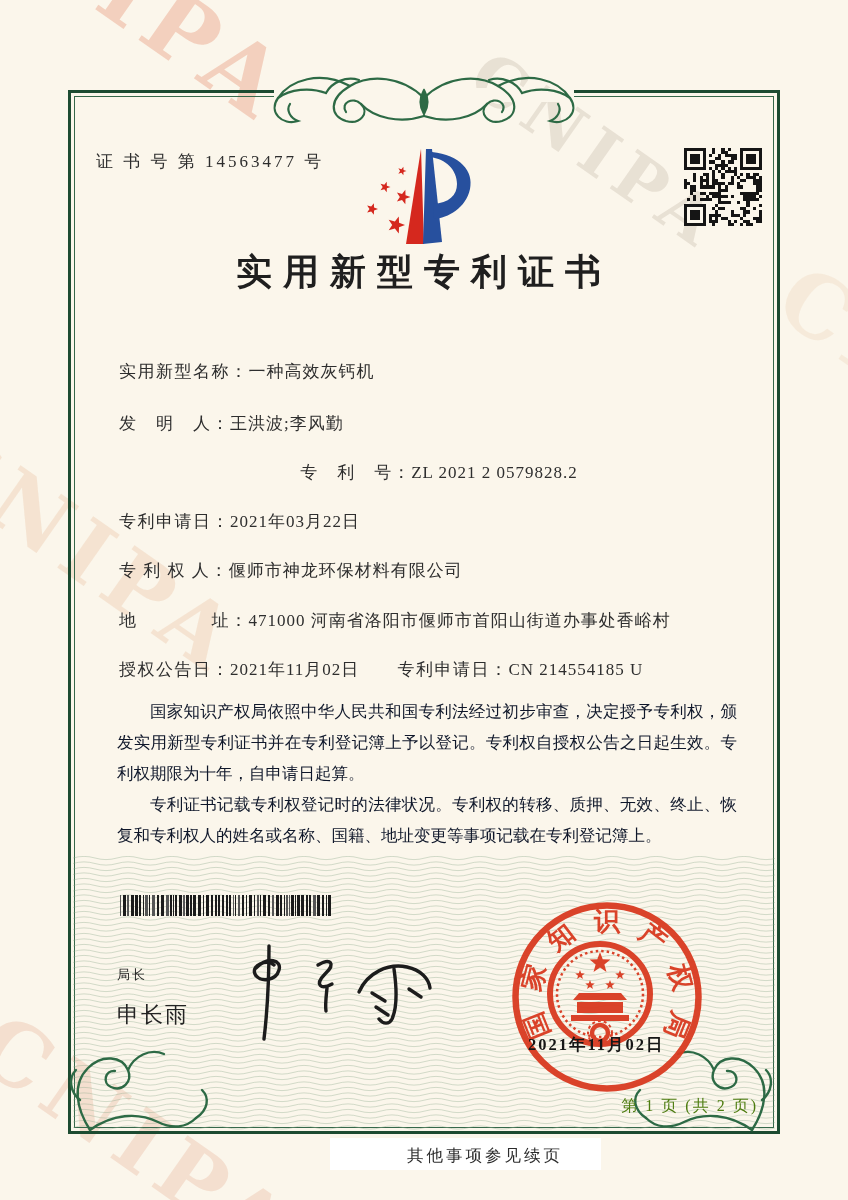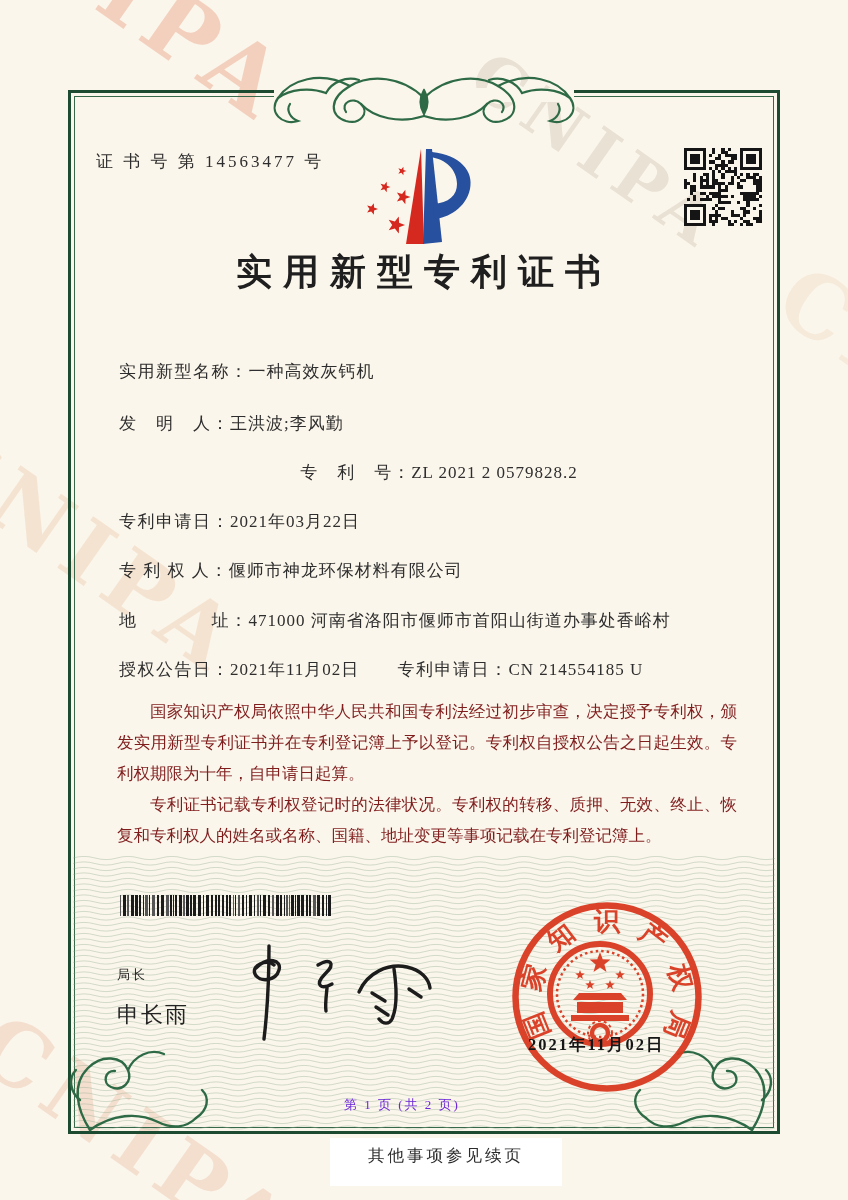--- a/index.html
+++ b/index.html
@@ -8,27 +8,27 @@
   .wm{position:absolute;font-family:"DejaVu Serif",serif;font-weight:bold;transform:rotate(35deg);letter-spacing:10px;pointer-events:none;user-select:none;}
   #frame{position:absolute;left:68px;top:90px;width:706px;height:1038px;border:3px solid #1d4b31;}
   #frame-inner{position:absolute;left:3px;top:3px;right:3px;bottom:3px;border:1.5px solid #36684a;}
   .abs{position:absolute;}
   #cert-no{left:96px;top:150px;font-size:17px;color:#2d2d2d;letter-spacing:3px;}
   #title{left:68px;top:248px;width:712px;text-align:center;font-size:36px;font-weight:bold;color:#1f1f1f;letter-spacing:11px;}
   .field-row{position:absolute;left:119px;font-size:17px;color:#2e2e2e;width:640px;}
   .field-label{display:inline-block;min-width:107px;letter-spacing:1.5px;}
   .field-value{letter-spacing:1px;}
   .pair2{margin-left:38px;}
-  #body-text{left:117px;top:696px;width:620px;font-size:16.5px;line-height:1.88;color:#7f1d1d;text-align:justify;}
+  #body-text{left:117px;top:696px;width:620px;font-size:16.5px;line-height:1.88;color:#0f172a;text-align:justify;}
   #body-text p{margin:0;text-indent:2em;}
   #sig-title{left:117px;top:966px;font-family:"Liberation Sans","DejaVu Sans",sans-serif;font-size:13px;color:#232323;letter-spacing:2px;}
   #sig-name{left:117px;top:1000px;font-family:Liberation Sans, sans-serif;font-size:22px;color:#232323;letter-spacing:2px;}
   #seal-date{left:528px;top:1034px;width:180px;font-size:16.5px;color:#161616;letter-spacing:2px;font-weight:bold;}
-  #page-info{left:46px;top:1096px;width:712px;text-align:center;font-size:13px;color:#6d28d9;letter-spacing:2px;}
-  #cont-chip{left:330px;top:1138px;width:232px;height:48px;background:#ffffff;text-align:center;line-height:36px;font-size:16.5px;color:#2c2c2c;letter-spacing:3px;}
+  #page-info{left:46px;top:1096px;width:712px;text-align:right;font-size:16px;color:#4d7c0f;letter-spacing:2px;}
+  #cont-chip{left:330px;top:1138px;width:232px;height:32px;background:#ffffff;text-align:center;line-height:36px;font-size:16.5px;color:#2c2c2c;letter-spacing:3px;padding-left:39px;}
   svg{display:block;}
 </style>
 </head>
 <body>
 
 <div id="page">
 
   <div class="wm" style="left:-70px;top:-65px;font-size:92px;color:rgba(232,152,122,0.40);">CNIPA</div>
   <div class="wm" style="left:688px;top:-78px;font-size:88px;color:rgba(240,216,194,0.65);">CNIPA</div>
   <div class="wm" style="left:452px;top:112px;font-size:66px;color:rgba(188,174,158,0.30);">CNIPA</div>

